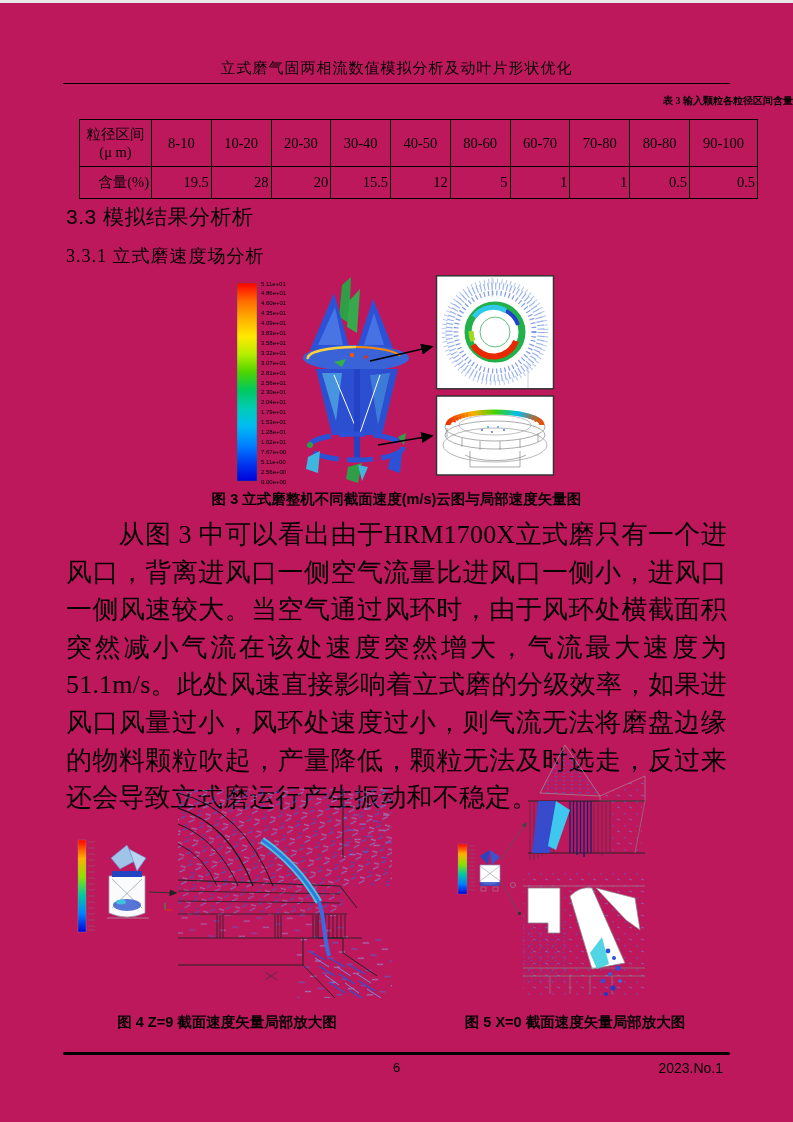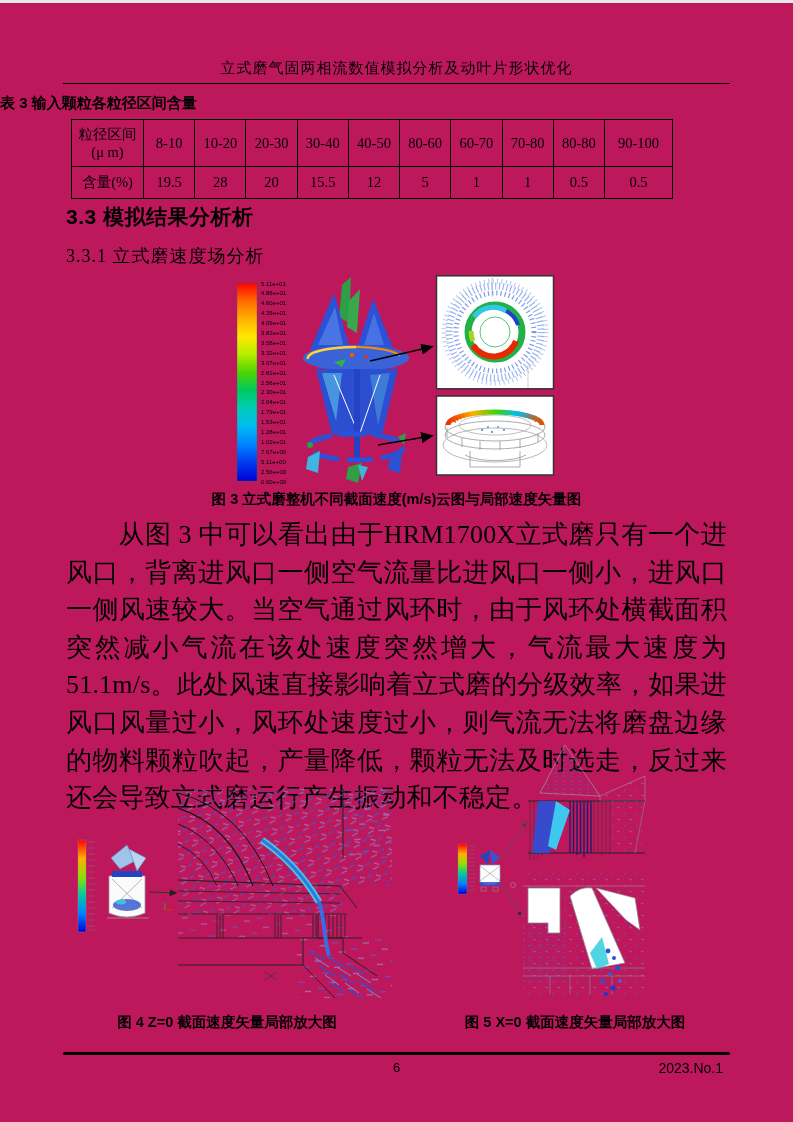--- a/index.html
+++ b/index.html
@@ -4,29 +4,29 @@
 <style>
   html,body{margin:0;padding:0;background:#e8e8e8;}
   .page{
     position:relative;width:793px;height:1122px;margin:3px auto;background:#be185d;
     font-family:"Liberation Serif","DejaVu Serif",serif;color:#000;overflow:hidden;
   }
   .hdr-title{position:absolute;top:56px;left:0;width:100%;text-align:center;
     font-size:15px;letter-spacing:1px;}
   .hdr-rule{position:absolute;top:80px;left:63px;width:667px;height:0;
     border-top:1.6px solid #000;}
-  .tbl-caption{position:absolute;top:91px;left:0;width:100%;text-align:left;
-    font-family:Liberation Sans, sans-serif;font-weight:bold;font-size:15px;}
-  table.ptable{position:absolute;top:116px;left:71px;width:602px;border-collapse:collapse;
+  .tbl-caption{position:absolute;top:91px;left:0;width:100%;text-align:right;
+    font-family:Liberation Serif, serif;font-weight:bold;font-size:10px;}
+  table.ptable{position:absolute;top:116px;left:79px;width:679px;border-collapse:collapse;
     table-layout:fixed;font-size:14.5px;}
   table.ptable td{border:1.4px solid #000;text-align:center;vertical-align:middle;padding:0 2px;}
   table.ptable .r1 td{height:46px;line-height:1.25;}
-  table.ptable .r2 td{height:31px;}
+  table.ptable .r2 td{height:31px;text-align:right;}
   .h33{position:absolute;top:200px;left:66px;font-family:"Liberation Sans","DejaVu Sans",sans-serif;
-    font-weight:bold;font-size:21px;letter-spacing:.5px;}
+    font-weight:normal;font-size:21px;letter-spacing:.5px;}
   .h331{position:absolute;top:241px;left:66px;font-size:18px;letter-spacing:1px;}
   .fig3-wrap{position:absolute;top:272px;left:230px;width:400px;height:212px;}
   .fig-caption{position:absolute;text-align:center;
     font-family:"Liberation Sans","DejaVu Sans",sans-serif;font-weight:bold;font-size:14.5px;}
   #fig3cap{top:487px;left:0;width:100%;}
   #fig4cap{top:1010px;left:57px;width:340px;}
   #fig5cap{top:1010px;left:420px;width:310px;}
   .body-par{position:absolute;top:513px;left:66px;width:661px;font-size:26px;
     line-height:37.6px;text-align:justify;text-indent:2.02em;letter-spacing:.2px;}
   .fig4-wrap{position:absolute;top:745px;left:57px;width:340px;height:255px;}
@@ -484,20 +484,20 @@
         <circle cx="188" cy="230" r="2.6" fill="#2a50d8"></circle>
           <circle cx="180" cy="236" r="2" fill="#3060d8"></circle>
         <circle cx="173" cy="243" r="2.2" fill="#2a50d8"></circle>
           <circle cx="183" cy="250" r="2.6" fill="#1a3ac8"></circle>
         <circle cx="190" cy="243" r="1.8" fill="#3a70e0"></circle>
           <circle cx="176" cy="256" r="2" fill="#1a3ac8"></circle>
       </g>
     </svg>
   </div>
 
-  <div class="fig-caption" id="fig4cap">图 4 Z=0 截面速度矢量局部放大图</div>
+  <div class="fig-caption" id="fig4cap">图 4 Z=9 截面速度矢量局部放大图</div>
   <div class="fig-caption" id="fig5cap">图 5 X=0 截面速度矢量局部放大图</div>
 
   <div class="ftr-rule"></div>
   <div class="ftr-page">6</div>
   <div class="ftr-issue">2023.No.1</div>
 
 </div>
 
 </body></html>

